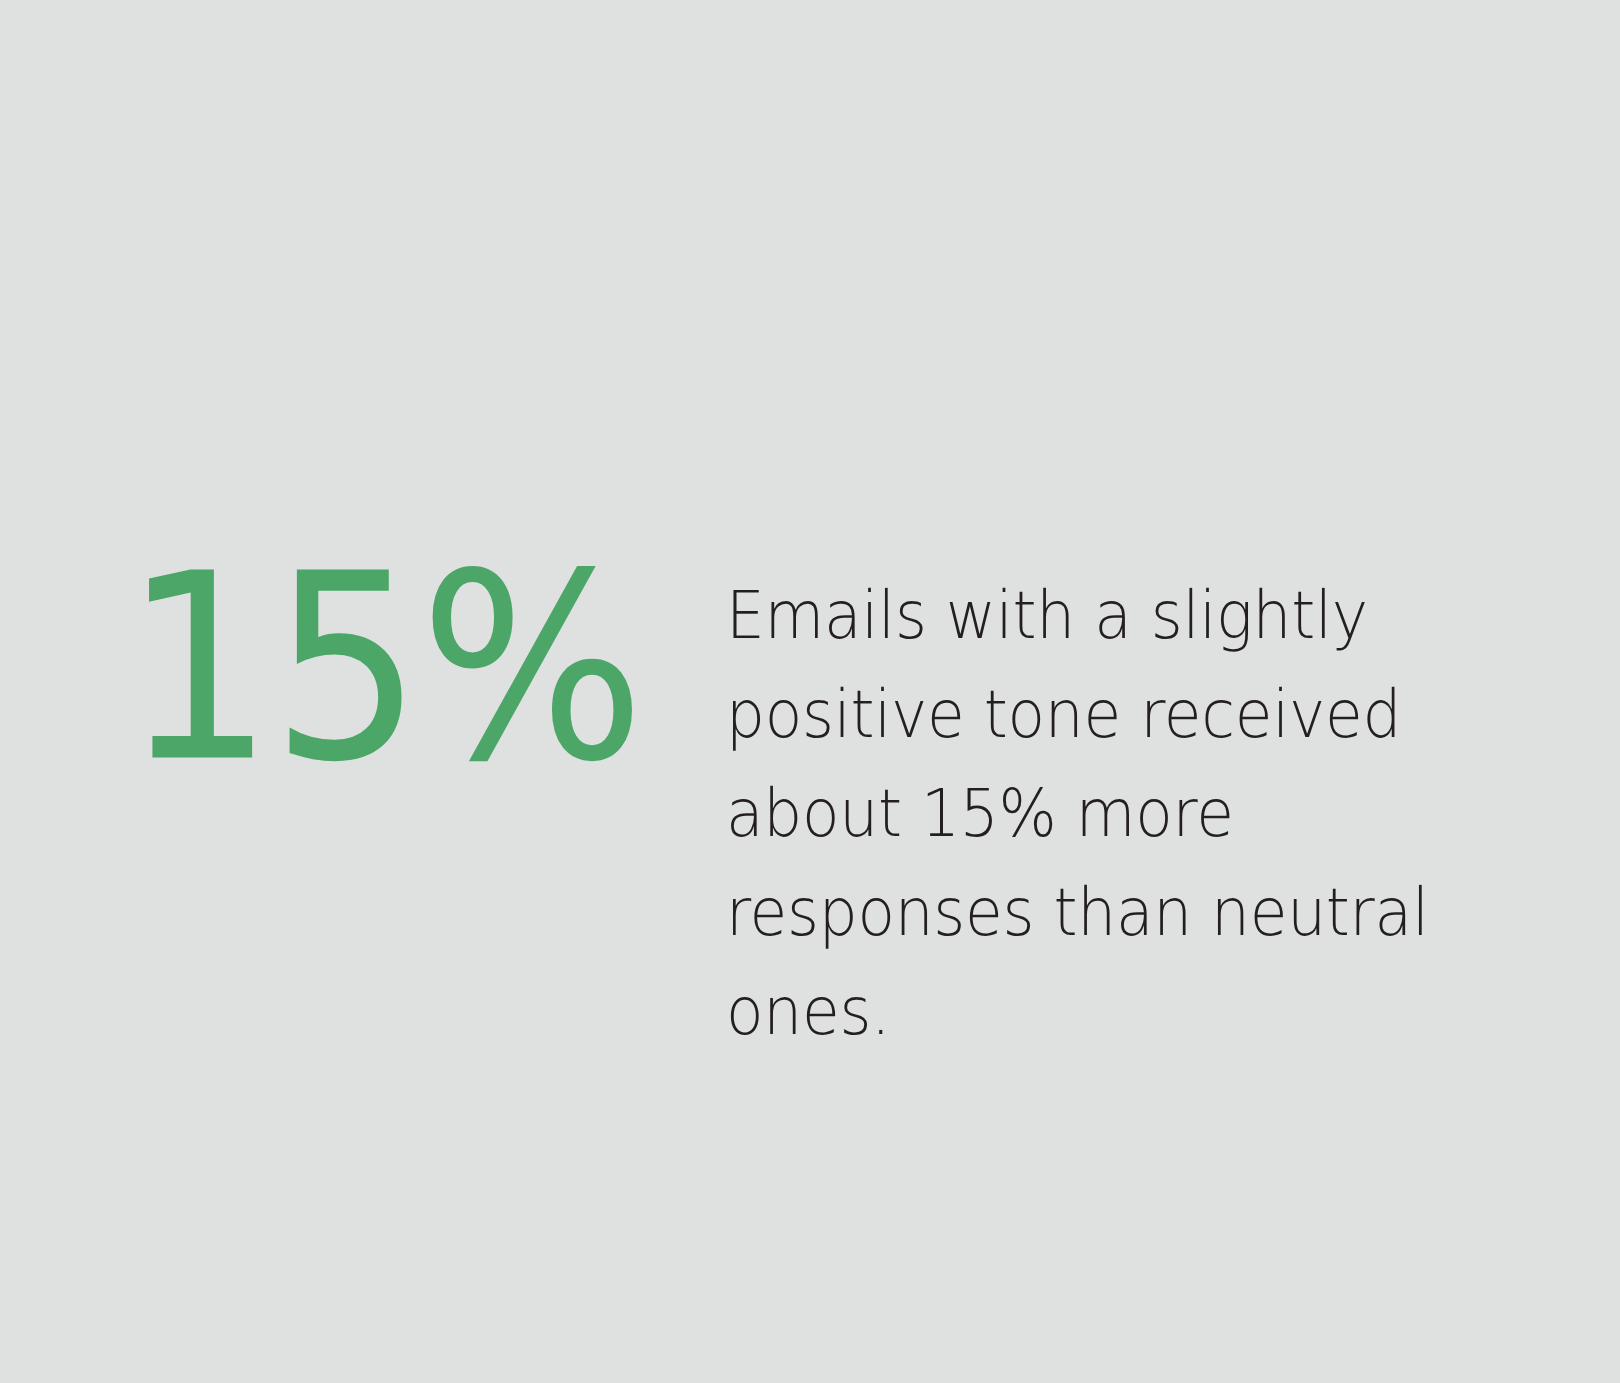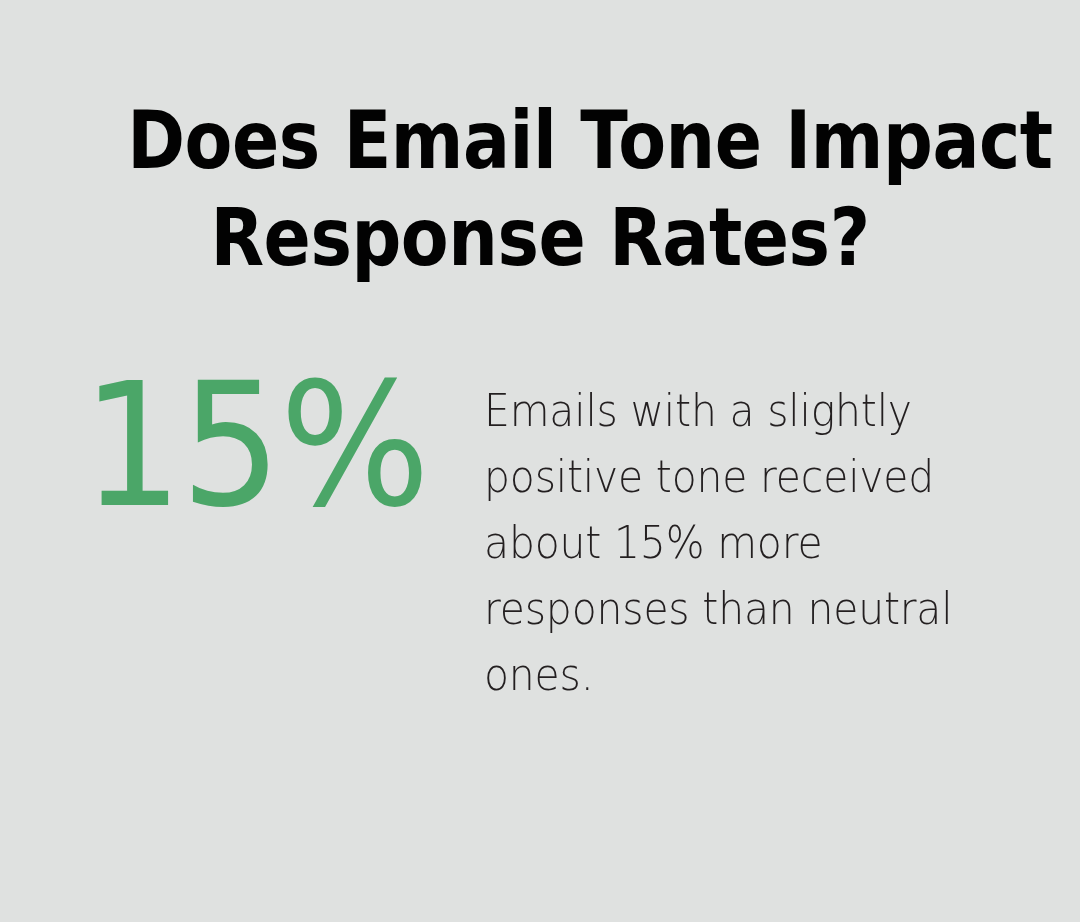--- a/index.html
+++ b/index.html
@@ -104,24 +104,20 @@
   }
   .logo-seg-a { color: #1b78bf; }
   .logo-seg-b { color: #2a4490; }
   .logo-seg-c { color: #1b78bf; }
 </style>
 </head>
 <body>
 
 <div class="infographic">
 
-  <div class="title-block">
-    <span class="title-line">Does Email Tone Impact</span>
-    <span class="title-line">Response Rates?</span>
-  </div>
 
   <div class="stat-row">
     <div class="stat-number">15%</div>
     <div class="stat-text">Emails with a slightly positive tone received about 15% more responses than neutral ones.</div>
   </div>
 
 
 </div>
 
 </body></html>

